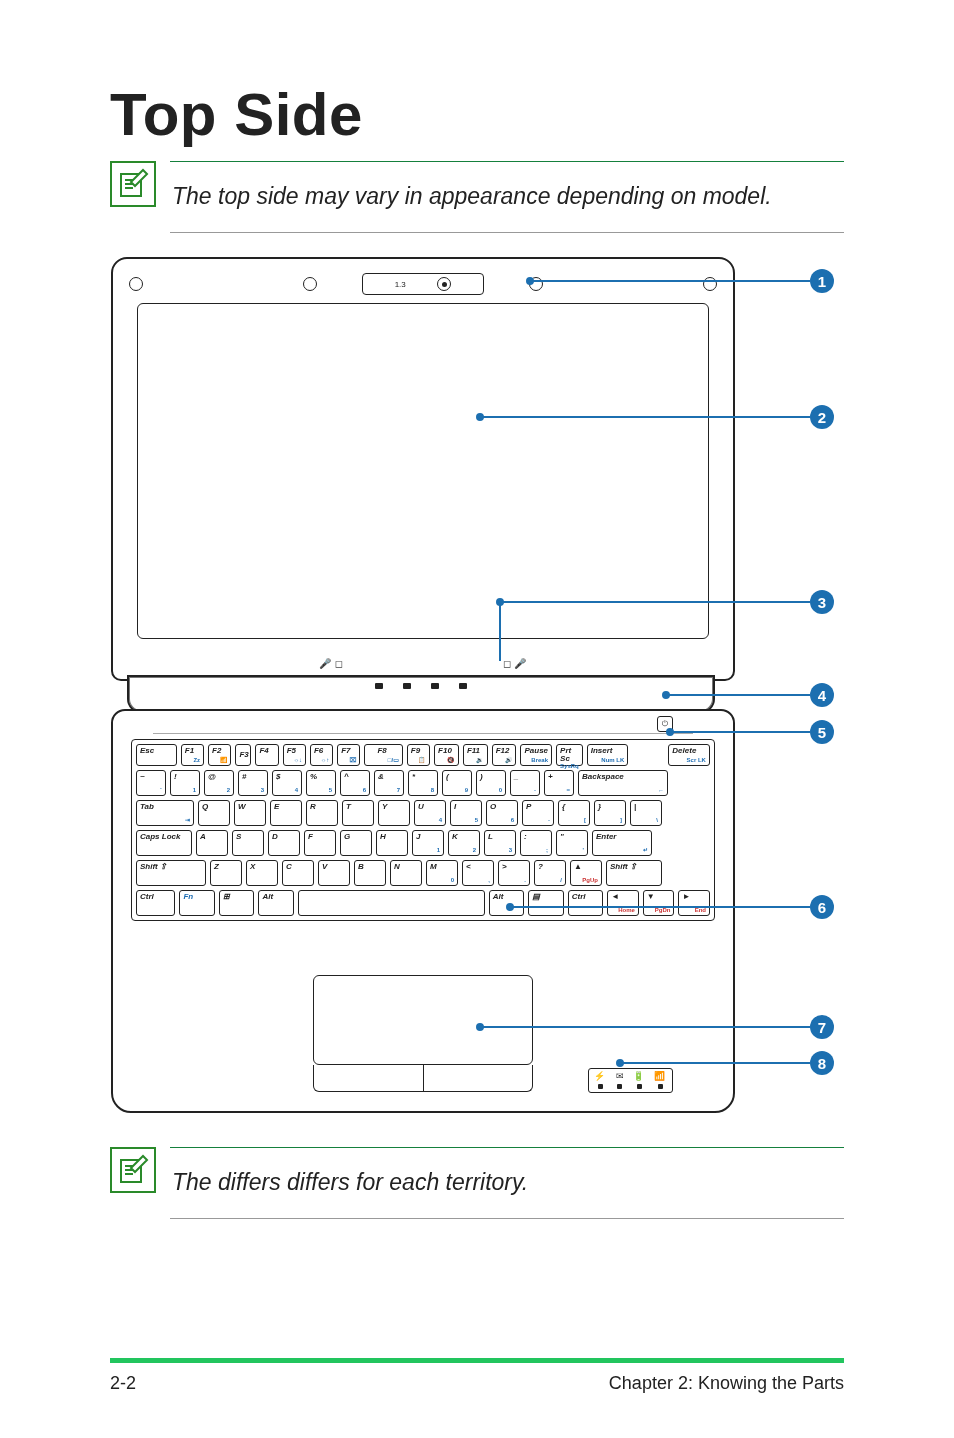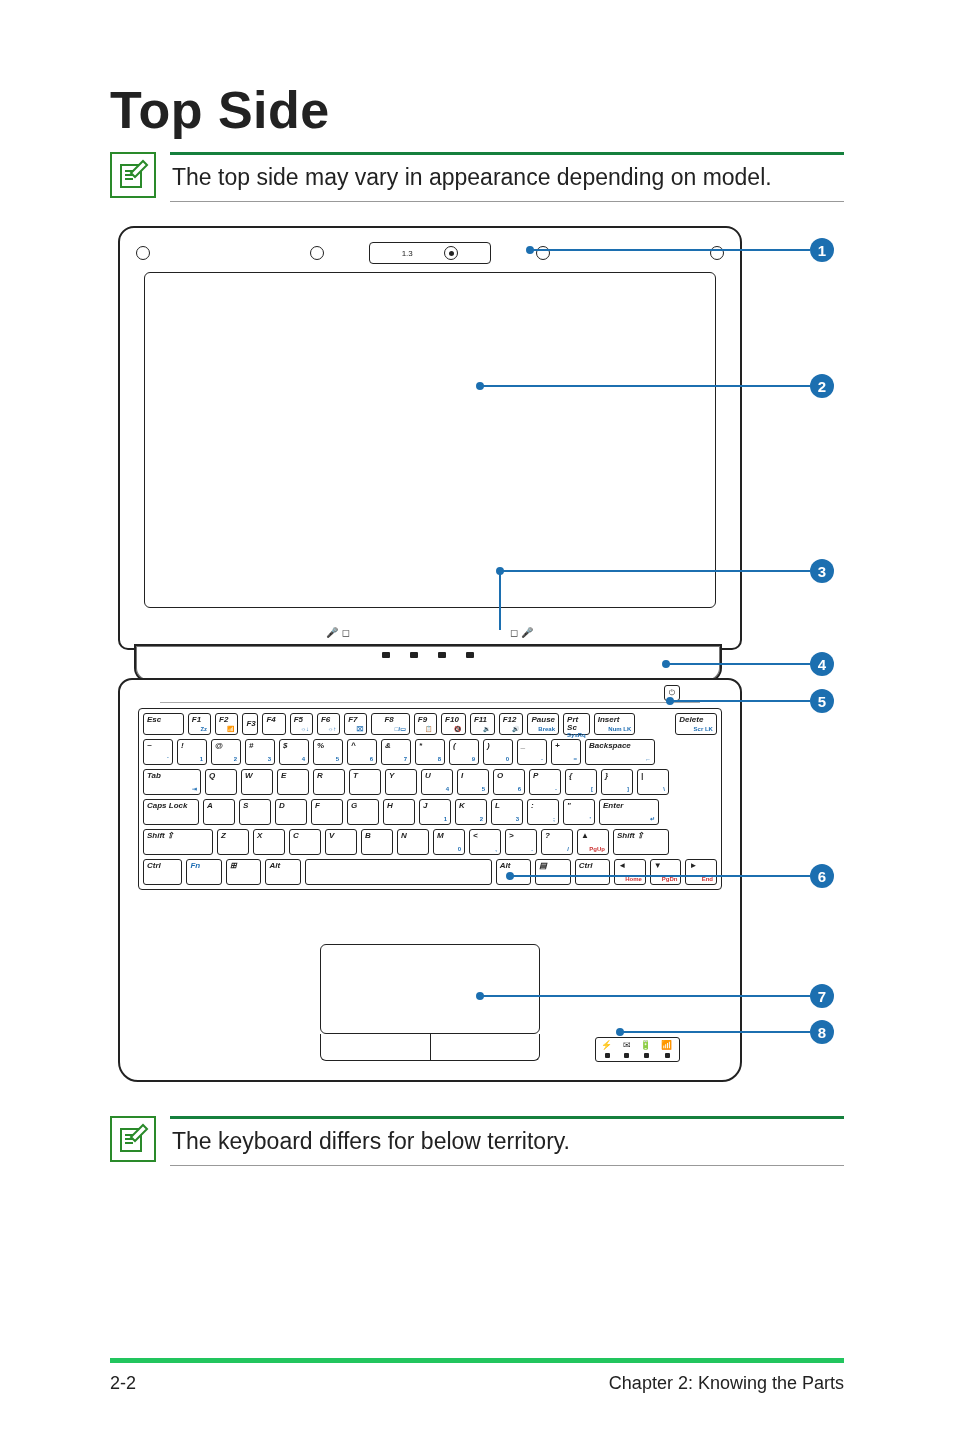--- a/index.html
+++ b/index.html
@@ -11,21 +11,21 @@
     color: #222;
   }
   .page {
     width: 954px;
     min-height: 1438px;
     box-sizing: border-box;
     padding: 80px 110px 40px 110px;
     position: relative;
   }
   h1.title {
-    font-size: 52px;
+    font-size: 60px;
     font-weight: 800;
     margin: 0 0 10px 0;
     letter-spacing: 0.5px;
   }
   p.lead {
     font-size: 24px;
     line-height: 1.35;
     margin: 0 0 26px 0;
     font-weight: 400;
   }
@@ -41,39 +41,40 @@
     height: 46px;
     border: 2px solid #2a8a2a;
     box-sizing: border-box;
     display: flex;
     align-items: center;
     justify-content: center;
   }
   .note .icon svg { display:block; }
   .note .body {
     flex: 1 1 auto;
-    border-top: 3px solid #15803d;
+    border-top: 1px solid #15803d;
     border-bottom: 1px solid #999;
-    padding: 2px 2px;
+    padding: 14px 2px;
     font-size: 23px;
     line-height: 1.35;
     min-height: 42px;
     display:flex;
     align-items:center;
+    font-style:italic;
   }
 
   
   .diagram-wrap {
     position: relative;
     margin: 10px auto 30px auto;
     height: 860px;
   }
   .laptop {
     position: absolute;
-    left: 8px;
+    left: 1px;
     top: 0;
     width: 620px;
     height: 860px;
   }
   .screen-assembly {
     position: absolute;
     left: 0;
     top: 0;
     width: 620px;
     height: 420px;
@@ -434,21 +435,21 @@
                 <div class="sub">0</div>
               </div>
               <div class="key" style="width: 30px;">
                 <div class="lbl">_</div>
                 <div class="sub">-</div>
               </div>
               <div class="key" style="width: 30px;">
                 <div class="lbl">+</div>
                 <div class="sub">=</div>
               </div>
-              <div class="key" style="width: 70px;">
+              <div class="key" style="width: 90px;">
                 <div class="lbl">Backspace</div>
                 <div class="sub">←</div>
               </div>
             </div>
             <div class="krow">
               <div class="key" style="width: 58px;">
                 <div class="lbl">Tab</div>
                 <div class="sub">⇥</div>
               </div>
               <div class="key" style="width: 32px;">
@@ -730,20 +731,20 @@
   <div class="note">
     <div class="icon">
       <svg width="32" height="32" viewBox="0 0 32 32">
         <rect x="4" y="6" width="20" height="22" fill="none" stroke="#2a8a2a" stroke-width="2"></rect>
         <line x1="8" y1="12" x2="20" y2="12" stroke="#2a8a2a" stroke-width="2"></line>
         <line x1="8" y1="16" x2="20" y2="16" stroke="#2a8a2a" stroke-width="2"></line>
         <line x1="8" y1="20" x2="16" y2="20" stroke="#2a8a2a" stroke-width="2"></line>
         <path d="M18 18 L30 6 L26 2 L14 14 Z" fill="#fff" stroke="#2a8a2a" stroke-width="2"></path>
       </svg>
     </div>
-    <div class="body">The keyboard differs for below territory.</div>
+    <div class="body">The differs differs for each territory.</div>
   </div>
 
   <div class="footer">
     <span>2-2</span>
     <span>Chapter 2: Knowing the Parts</span>
   </div>
 </div>
 
 </body></html>

